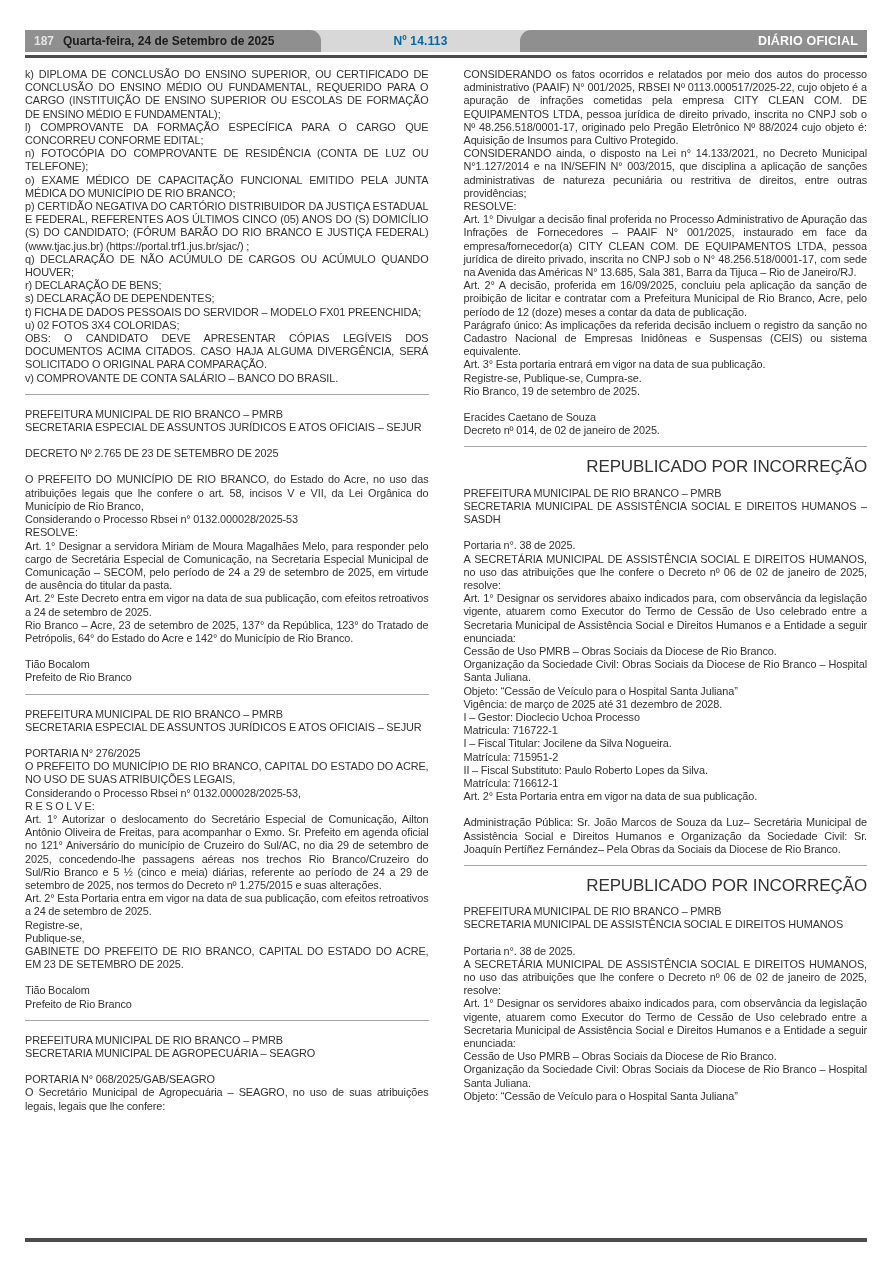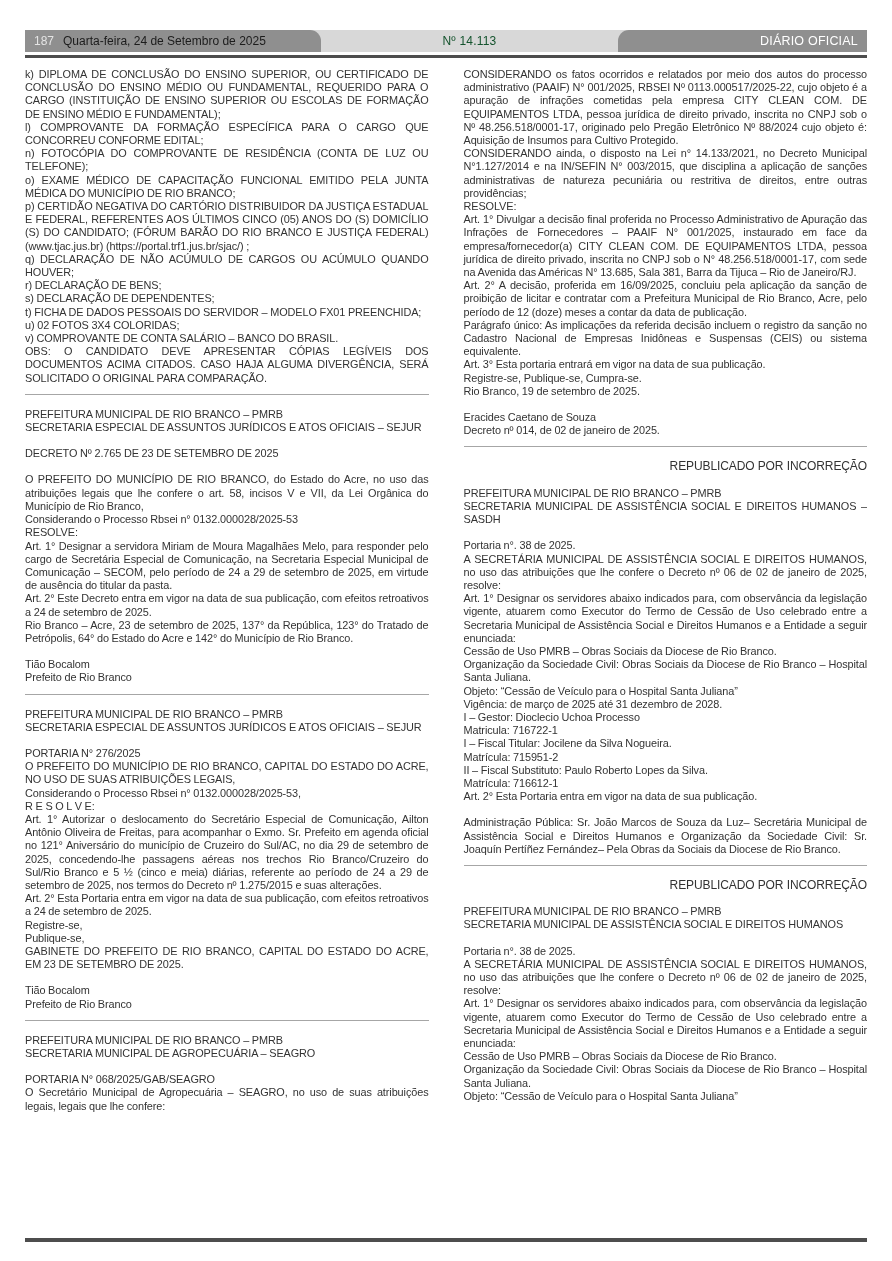--- a/index.html
+++ b/index.html
@@ -19,29 +19,29 @@
     -webkit-font-smoothing:antialiased;
   }
   .page{position:absolute;inset:0;background:#fff;}
 
   
   .header-bar{
     position:absolute;top:30px;left:25px;right:25px;height:22px;
     background:var(--bar-light);
     display:flex;align-items:stretch;
   }
-  .seg{display:flex;align-items:center;font-weight:normal;font-size:12px;}
+  .seg{display:flex;align-items:center;font-weight:bold;font-size:12px;}
   .seg-left{
     width:296px;background:var(--bar-dark);
     border-top-right-radius:11px;
     gap:9px;padding-left:9px;
   }
-  .seg-mid{flex:1;justify-content:center;color:#14532d;letter-spacing:.2px;}
+  .seg-mid{flex:1;justify-content:center;color:#0369a1;letter-spacing:.2px;}
   .seg-right{
-    width:249px;background:var(--bar-dark);
+    width:347px;background:var(--bar-dark);
     border-top-left-radius:11px;
     justify-content:flex-end;padding-right:9px;
     color:#ffffff;font-size:12.5px;letter-spacing:.2px;
   }
   .page-num{color:var(--page-num);}
   .header-date{color:#1c1c1c;}
   .header-rule{
     position:absolute;top:55px;left:25px;right:25px;height:3px;
     background:var(--rule-dark);
   }
@@ -53,21 +53,21 @@
   }
   .col{flex:1;min-width:0;}
   .para{
     font-size:10.9px;line-height:13.2px;
     text-align:justify;letter-spacing:-0.1px;
     word-spacing:-0.2px;
   }
   .blank{height:13px;}
   .sep{border-top:1px solid var(--separator);margin:9px 0 13px 0;}
   .note{
-    font-size:12px;line-height:13.2px;text-align:right;
+    font-size:17px;line-height:13.2px;text-align:right;
     margin:0 0 13px 0;letter-spacing:-0.1px;
   }
 
   
   .bottom-rule{
     position:absolute;left:25px;right:25px;top:1238px;height:4px;
     background:var(--rule-dark);
   }
 </style>
 </head>
@@ -95,22 +95,22 @@
           <div class="para">k) DIPLOMA DE CONCLUSÃO DO ENSINO SUPERIOR, OU CERTIFICADO DE CONCLUSÃO DO ENSINO MÉDIO OU FUNDAMENTAL, REQUERIDO PARA O CARGO (INSTITUIÇÃO DE ENSINO SUPERIOR OU ESCOLAS DE FORMAÇÃO DE ENSINO MÉDIO E FUNDAMENTAL);</div>
           <div class="para">l) COMPROVANTE DA FORMAÇÃO ESPECÍFICA PARA O CARGO QUE CONCORREU CONFORME EDITAL;</div>
           <div class="para">n) FOTOCÓPIA DO COMPROVANTE DE RESIDÊNCIA (CONTA DE LUZ OU TELEFONE);</div>
           <div class="para">o) EXAME MÉDICO DE CAPACITAÇÃO FUNCIONAL EMITIDO PELA JUNTA MÉDICA DO MUNICÍPIO DE RIO BRANCO;</div>
           <div class="para">p) CERTIDÃO NEGATIVA DO CARTÓRIO DISTRIBUIDOR DA JUSTIÇA ESTADUAL E FEDERAL, REFERENTES AOS ÚLTIMOS CINCO (05) ANOS DO (S) DOMICÍLIO (S) DO CANDIDATO; (FÓRUM BARÃO DO RIO BRANCO E JUSTIÇA FEDERAL) (www.tjac.jus.br) (https://portal.trf1.jus.br/sjac/) ;</div>
           <div class="para">q) DECLARAÇÃO DE NÃO ACÚMULO DE CARGOS OU ACÚMULO QUANDO HOUVER;</div>
           <div class="para">r) DECLARAÇÃO DE BENS;</div>
           <div class="para">s) DECLARAÇÃO DE DEPENDENTES;</div>
           <div class="para">t) FICHA DE DADOS PESSOAIS DO SERVIDOR – MODELO FX01 PREENCHIDA;</div>
           <div class="para">u) 02 FOTOS 3X4 COLORIDAS;</div>
+          <div class="para">OBS: O CANDIDATO DEVE APRESENTAR CÓPIAS LEGÍVEIS DOS DOCUMENTOS ACIMA CITADOS. CASO HAJA ALGUMA DIVERGÊNCIA, SERÁ SOLICITADO O ORIGINAL PARA COMPARAÇÃO.</div>
           <div class="para">v) COMPROVANTE DE CONTA SALÁRIO – BANCO DO BRASIL.</div>
-          <div class="para">OBS: O CANDIDATO DEVE APRESENTAR CÓPIAS LEGÍVEIS DOS DOCUMENTOS ACIMA CITADOS. CASO HAJA ALGUMA DIVERGÊNCIA, SERÁ SOLICITADO O ORIGINAL PARA COMPARAÇÃO.</div>
         </div>
         <div class="sep"></div>
         <div>
           <div class="para">PREFEITURA MUNICIPAL DE RIO BRANCO – PMRB</div>
           <div class="para">SECRETARIA ESPECIAL DE ASSUNTOS JURÍDICOS E ATOS OFICIAIS – SEJUR</div>
           <div class="para blank"></div>
           <div class="para">DECRETO Nº 2.765 DE 23 DE SETEMBRO DE 2025</div>
           <div class="para blank"></div>
           <div class="para">O PREFEITO DO MUNICÍPIO DE RIO BRANCO, do Estado do Acre, no uso das atribuições legais que lhe confere o art. 58, incisos V e VII, da Lei Orgânica do Município de Rio Branco,</div>
           <div class="para">Considerando o Processo Rbsei n° 0132.000028/2025-53</div>

